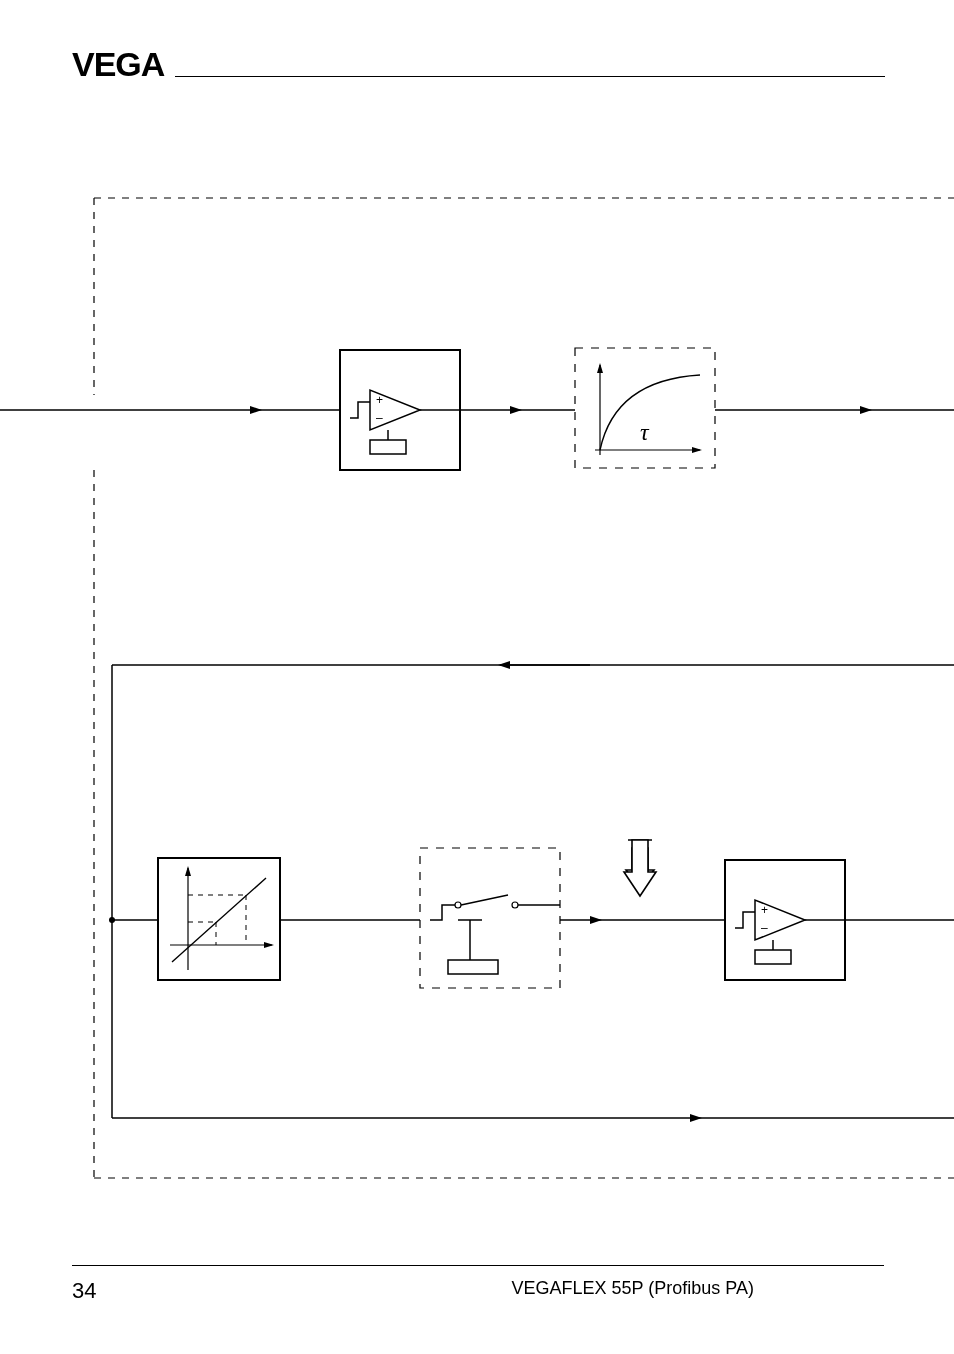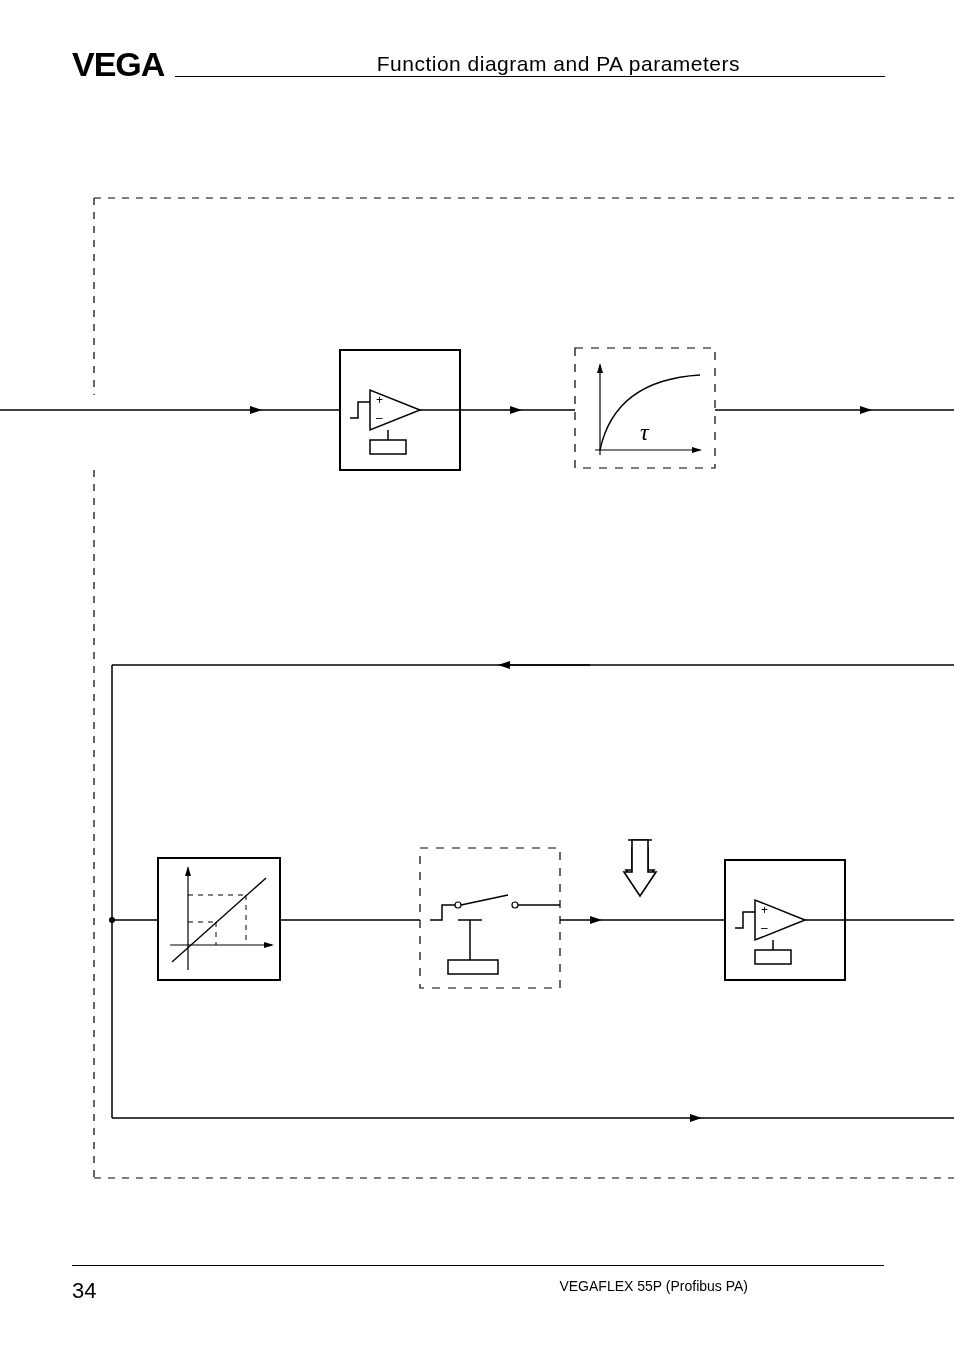--- a/index.html
+++ b/index.html
@@ -3,36 +3,35 @@
 <meta charset="utf-8">
 <style>
   * { box-sizing: border-box; margin: 0; padding: 0; }
   html, body { width: 954px; height: 1354px; background: #fff; font-family: Arial, Helvetica, sans-serif; color: #000; }
   .page { position: relative; width: 818px; height: 1354px; }
   .header-rule { position: absolute; left: 175px; top: 76px; width: 710px; height: 1px; background: #000; }
   .header-title { position: absolute; right: 78px; top: 52px; font-size: 21px; letter-spacing: 0.5px; }
   .logo { position: absolute; left: 72px; top: 44px; width: 102px; height: 40px; }
   .footer-rule { position: absolute; left: 72px; top: 1265px; width: 812px; height: 1px; background: #000; }
   .footer-left { position: absolute; left: 72px; top: 1278px; font-size: 22px; }
-  .footer-right { position: absolute; right: 70px; top: 1278px; font-size: 14px; }
+  .footer-right { position: absolute; right: 64px; top: 1278px; font-size: 18px; }
   .diagram { position: absolute; left: 0; top: 0; width: 954px; height: 1354px; }
 </style>
 </head>
 <body>
 
 <div class="page">
 
   <div class="logo">
     <svg viewBox="0 0 102 40" width="102" height="40">
       <text x="0" y="32" font-family="Arial Black, Arial, sans-serif" font-weight="900" font-size="34" letter-spacing="-1" fill="#000">VEGA</text>
     </svg>
   </div>
 
   <div class="header-rule"></div>
-  <div class="header-title">Function diagram and PA parameters</div>
 
   <svg class="diagram" viewBox="0 0 954 1354">
     <defs>
       <marker id="arrow" markerWidth="12" markerHeight="12" refX="10" refY="4" orient="auto" markerUnits="userSpaceOnUse">
         <path d="M0,0 L12,4 L0,8 Z" fill="#000"></path>
       </marker>
       <marker id="arrowS" markerWidth="10" markerHeight="10" refX="8" refY="3" orient="auto" markerUnits="userSpaceOnUse">
         <path d="M0,0 L10,3 L0,6 Z" fill="#000"></path>
       </marker>
     </defs>

